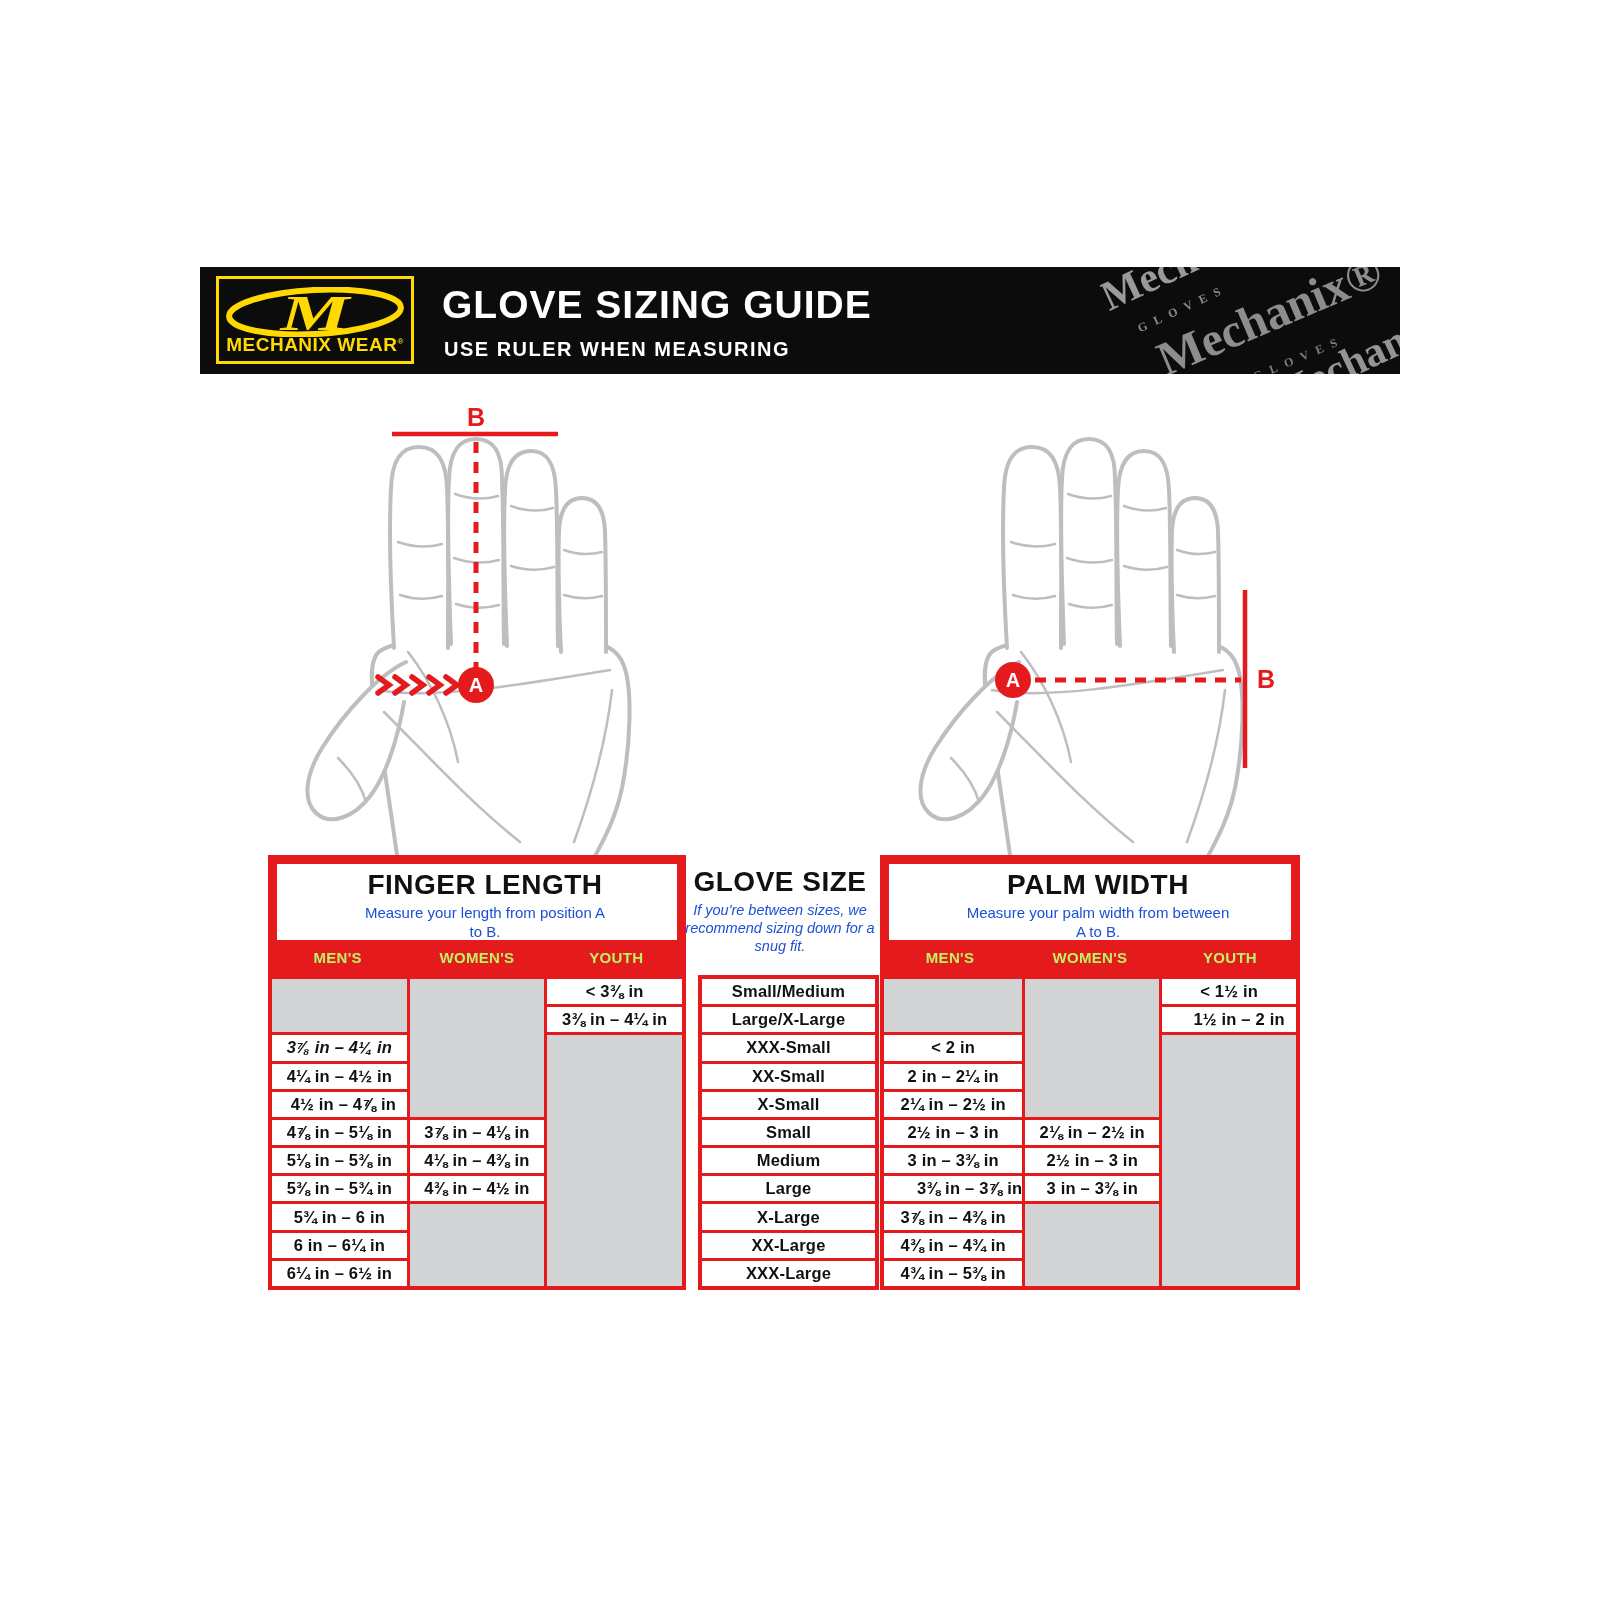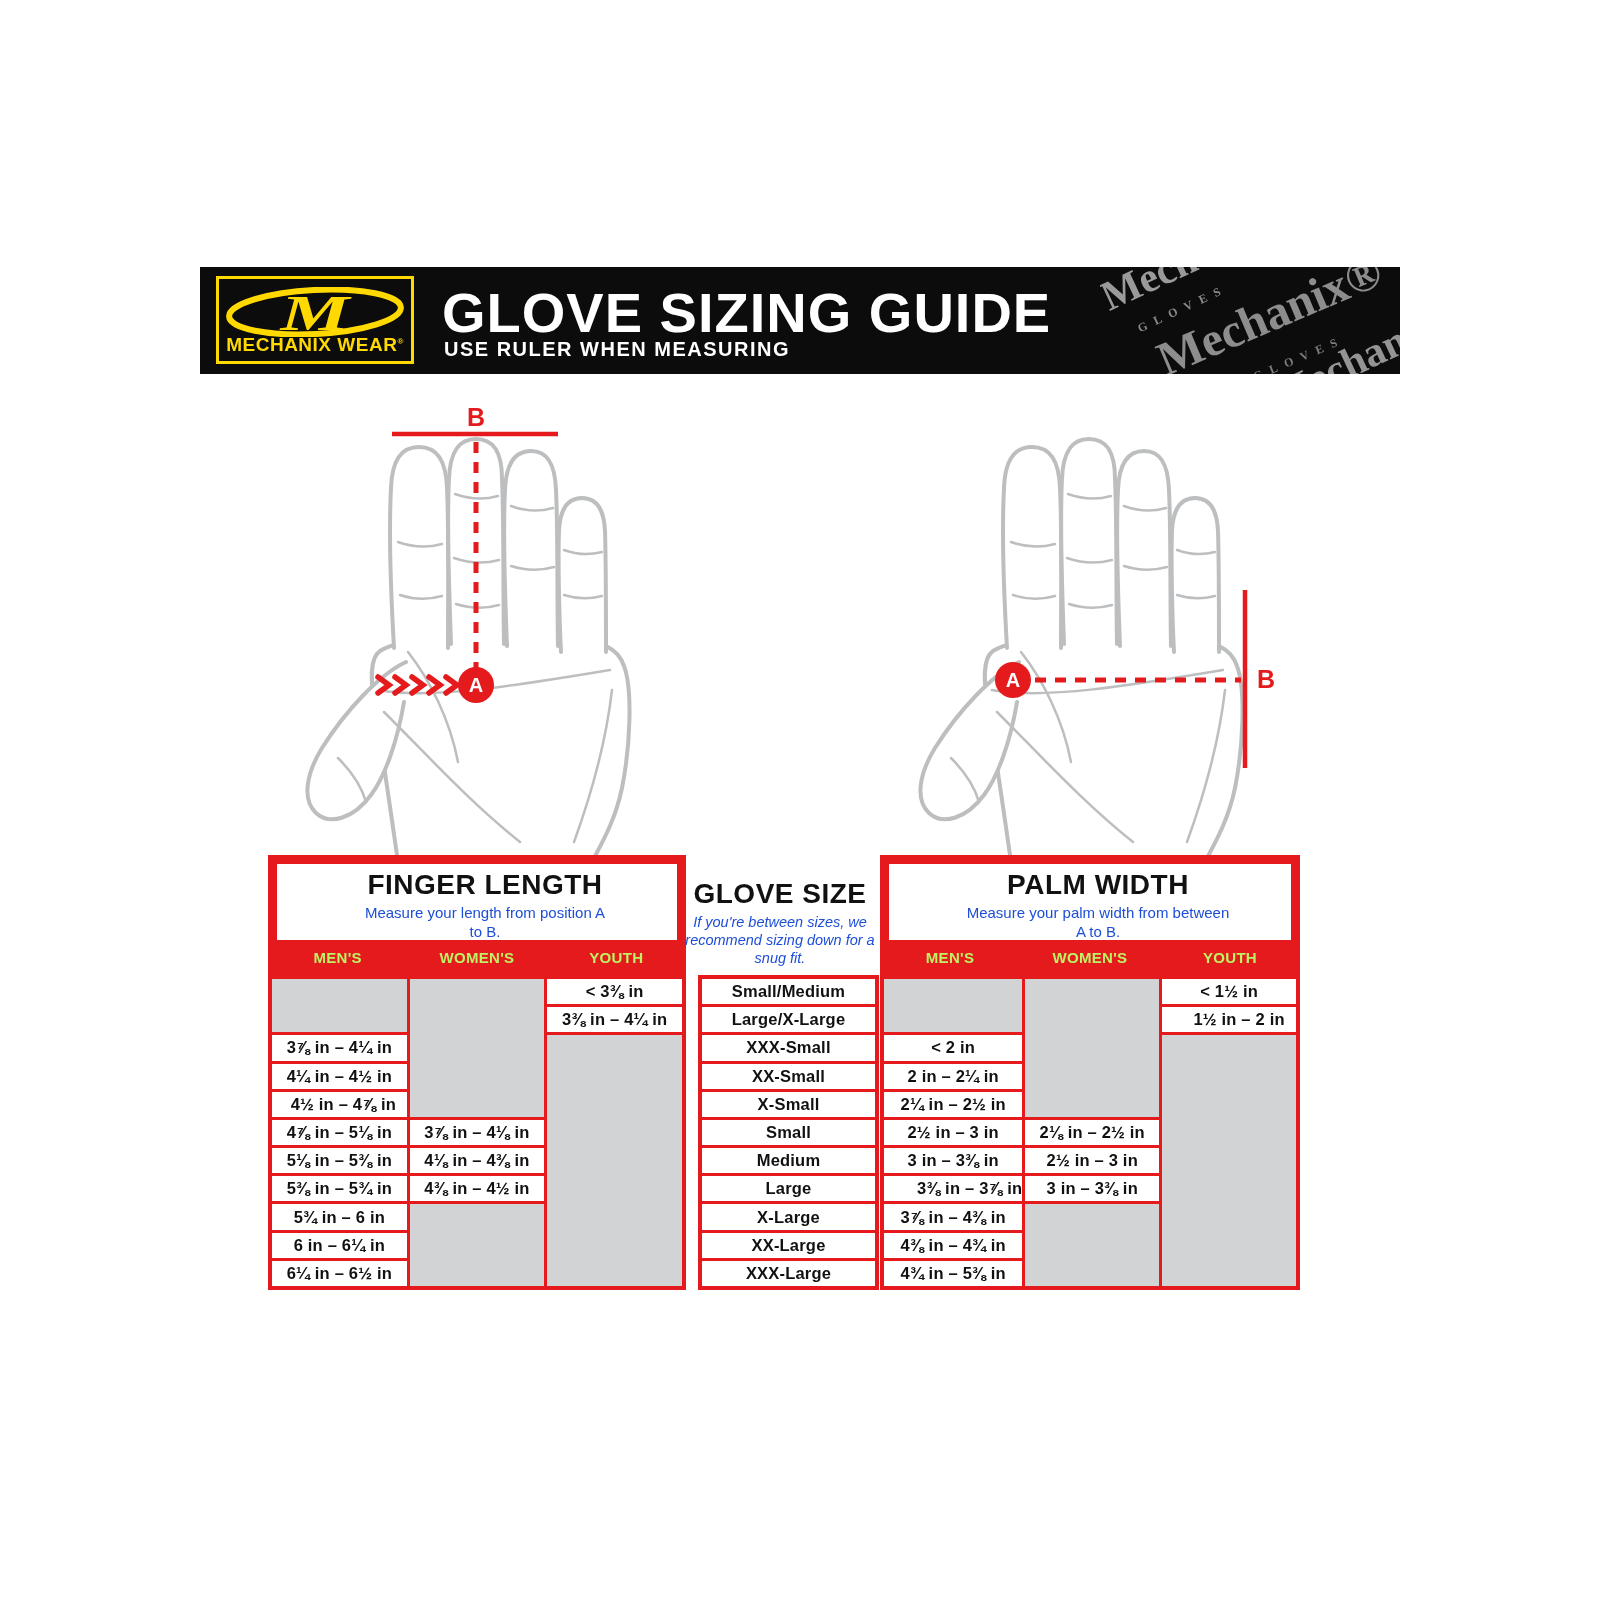--- a/index.html
+++ b/index.html
@@ -5,21 +5,21 @@
   html,body{margin:0;padding:0;background:#fff;}
   body{font-family:"Liberation Sans", sans-serif;}
   #page{position:relative;width:1600px;height:1600px;background:#fff;overflow:hidden;}
 
   
   .topbar{position:absolute;left:200px;top:267px;width:1200px;height:107px;background:#0c0c0c;}
   .logo-box{position:absolute;left:16px;top:9px;width:198px;height:88px;border:3px solid #ffd900;box-sizing:border-box;
             display:flex;flex-direction:column;align-items:center;justify-content:center;background:#0c0c0c;}
   .logo-brand{color:#ffd900;font-weight:bold;font-size:19px;letter-spacing:0.5px;line-height:1;margin-top:-2px;white-space:nowrap;}
   .logo-brand sup{font-size:8px;}
-  .bar-title{position:absolute;left:242px;top:18px;color:#fff;font-weight:800;font-size:56px;letter-spacing:1px;line-height:1;}
+  .bar-title{position:absolute;left:242px;top:18px;color:#fff;font-weight:800;font-size:39px;letter-spacing:1px;line-height:1;}
   .bar-sub{position:absolute;left:244px;top:72px;color:#fff;font-weight:bold;font-size:20px;letter-spacing:1.5px;line-height:1;}
   .wm-wrap{position:absolute;right:0;top:0;width:300px;height:107px;overflow:hidden;}
   .wm{position:absolute;font-family:"Liberation Serif", serif;font-weight:bold;white-space:nowrap;}
   .wm1{right:128px;top:-30px;font-size:42px;color:#9a9a9a;transform:rotate(-25deg);}
   .wm2{right:168px;top:34px;font-size:12px;letter-spacing:8px;color:#8a8a8a;transform:rotate(-25deg);}
   .wm3{right:12px;top:20px;font-size:48px;color:#8d8d8d;transform:rotate(-23deg);}
   .wm4{right:52px;top:84px;font-size:12px;letter-spacing:8px;color:#7d7d7d;transform:rotate(-23deg);}
   .wm5{right:-42px;top:70px;font-size:42px;color:#949494;transform:rotate(-25deg);}
 
   
@@ -37,21 +37,21 @@
   .rows{box-sizing:border-box;height:315px;border:4px solid #e41a1c;background:#e41a1c;display:grid;gap:3px;}
   .rows3{grid-template-columns:repeat(3,1fr);grid-template-rows:repeat(11,1fr);}
   .rows1{grid-template-columns:1fr;grid-template-rows:repeat(11,1fr);}
   .cell{background:#fff;display:flex;align-items:center;justify-content:center;
         font-weight:bold;font-size:16.5px;color:#111;letter-spacing:0.2px;white-space:nowrap;}
   .gray{background:#d2d3d5;}
   .gc1{grid-column:1;} .gc2{grid-column:2;} .gc3{grid-column:3;}
 
   #finger-table{left:268px;width:418px;}
   #palm-table{left:880px;width:420px;}
-  #size-head{position:absolute;left:684px;top:868px;width:192px;text-align:center;margin-top:12px;}
+  #size-head{position:absolute;left:684px;top:868px;width:192px;text-align:center;}
   #size-head .tbl-title{margin-top:0;}
   #size-head .tbl-subtitle{font-style:italic;font-size:14.5px;}
   #size-rows{position:absolute;left:698px;top:975px;width:181px;}
 </style>
 </head>
 <body>
 
 <div id="page">
 
   <div class="topbar">
@@ -133,21 +133,21 @@
       <div class="tbl-title">FINGER LENGTH</div>
       <div class="tbl-subtitle" style="width:250px;">Measure your length from position A to B.</div>
     </div>
     <div class="tbl-band">
       <div class="band-label">MEN'S</div>
       <div class="band-label">WOMEN'S</div>
       <div class="band-label">YOUTH</div>
     </div>
     <div class="rows rows3">
       <div class="cell gray gc1" style="grid-row:1 / span 2;"></div>
-      <div class="cell gc1" style="grid-row:3;">3⅞ in – 4¼ in</div>
+      <div class="cell gc1" style="grid-row:3;font-style:italic;">3⅞ in – 4¼ in</div>
       <div class="cell gc1" style="grid-row:4;">4¼ in – 4½ in</div>
       <div class="cell gc1" style="grid-row:5;padding-left:8px;">4½ in – 4⅞ in</div>
       <div class="cell gc1" style="grid-row:6;">4⅞ in – 5⅛ in</div>
       <div class="cell gc1" style="grid-row:7;">5⅛ in – 5⅜ in</div>
       <div class="cell gc1" style="grid-row:8;">5⅜ in – 5¾ in</div>
       <div class="cell gc1" style="grid-row:9;">5¾ in – 6 in</div>
       <div class="cell gc1" style="grid-row:10;">6 in – 6¼ in</div>
       <div class="cell gc1" style="grid-row:11;">6¼ in – 6½ in</div>
       <div class="cell gray gc2" style="grid-row:1 / span 5;"></div>
       <div class="cell gc2" style="grid-row:6;">3⅞ in – 4⅛ in</div>

